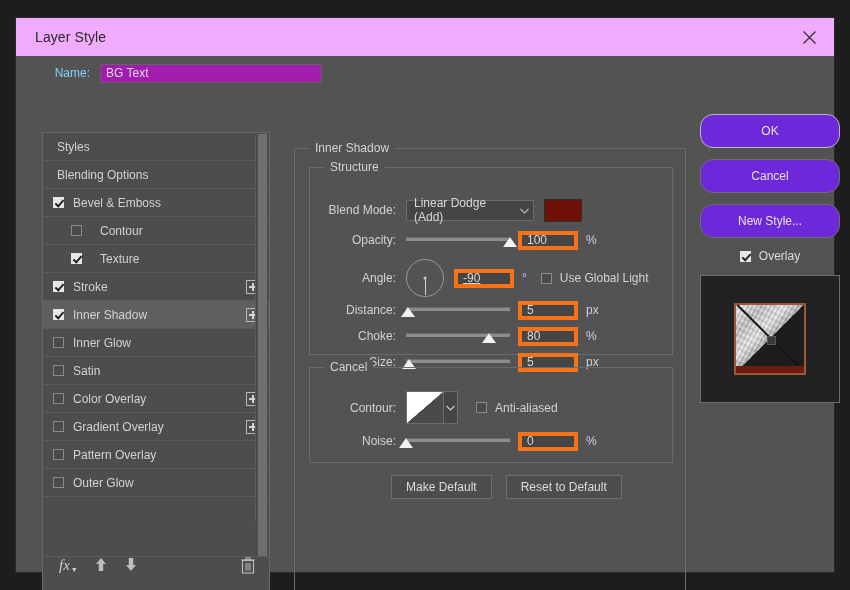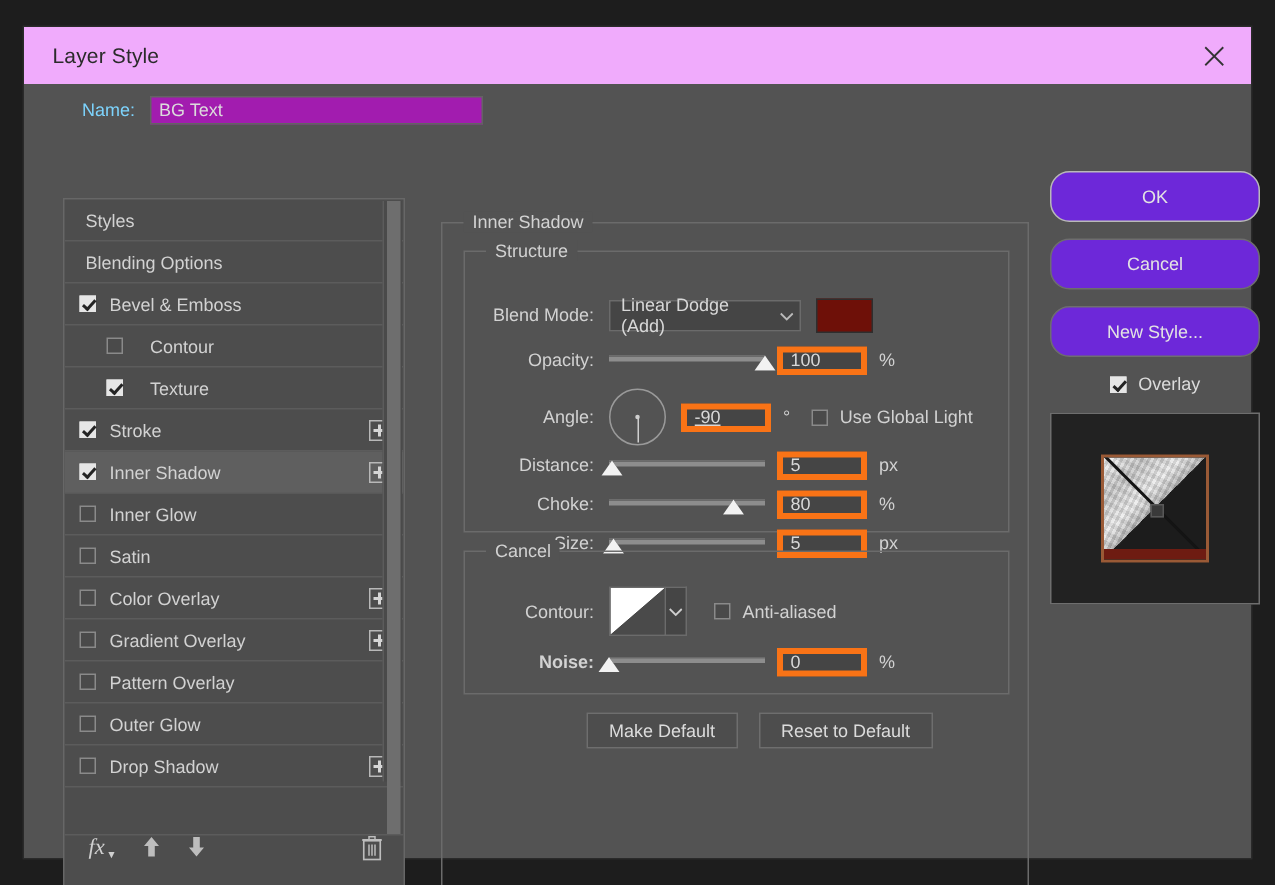--- a/index.html
+++ b/index.html
@@ -530,27 +530,20 @@
             <span class="cb-wrap">
               <span class="chk"></span>
             </span>
             <span class="lbl">Pattern Overlay</span>
           </div>
           <div class="style-row checkbox">
             <span class="cb-wrap">
               <span class="chk"></span>
             </span>
             <span class="lbl">Outer Glow</span>
-          </div>
-          <div class="style-row checkbox">
-            <span class="cb-wrap">
-              <span class="chk"></span>
-            </span>
-            <span class="lbl">Drop Shadow</span>
-            <span class="plus-box"></span>
           </div>
           <div id="sb-scroll">
           <div id="sb-thumb" style="height: 424px;"></div>
         </div>
       </div>
       <div id="sidebar-toolbar">
         <span class="tool-ico fx">
           <span>fx</span>
             <span class="caret">▼</span>
         </span>
@@ -666,21 +659,21 @@
                 </svg>
             </div>
           </div>
           <span class="cbx-inline" style="margin-left:18px;">
             <span class="chk" id="aa-chk"></span>
             <span class="lbl">Anti-aliased</span>
           </span>
         </div>
 
         <div class="row" style="left:0; top:63px; width:100%;">
-          <span class="rlabel" style="width:86px;font-weight:bold;">Noise:</span>
+          <span class="rlabel" style="width:86px;">Noise:</span>
           <div class="slider" style="margin-left:10px;">
             <div class="track"></div>
             <div class="thumb" id="noise-thumb" style="left: 0%;"></div>
           </div>
           <input class="numbox" style="margin-left: 8px;" value="0">
           <span class="unit">%</span>
         </div>
       </div>
 
       <div style="position:absolute; left:96px; top:326px; display:flex; gap:14px;">

